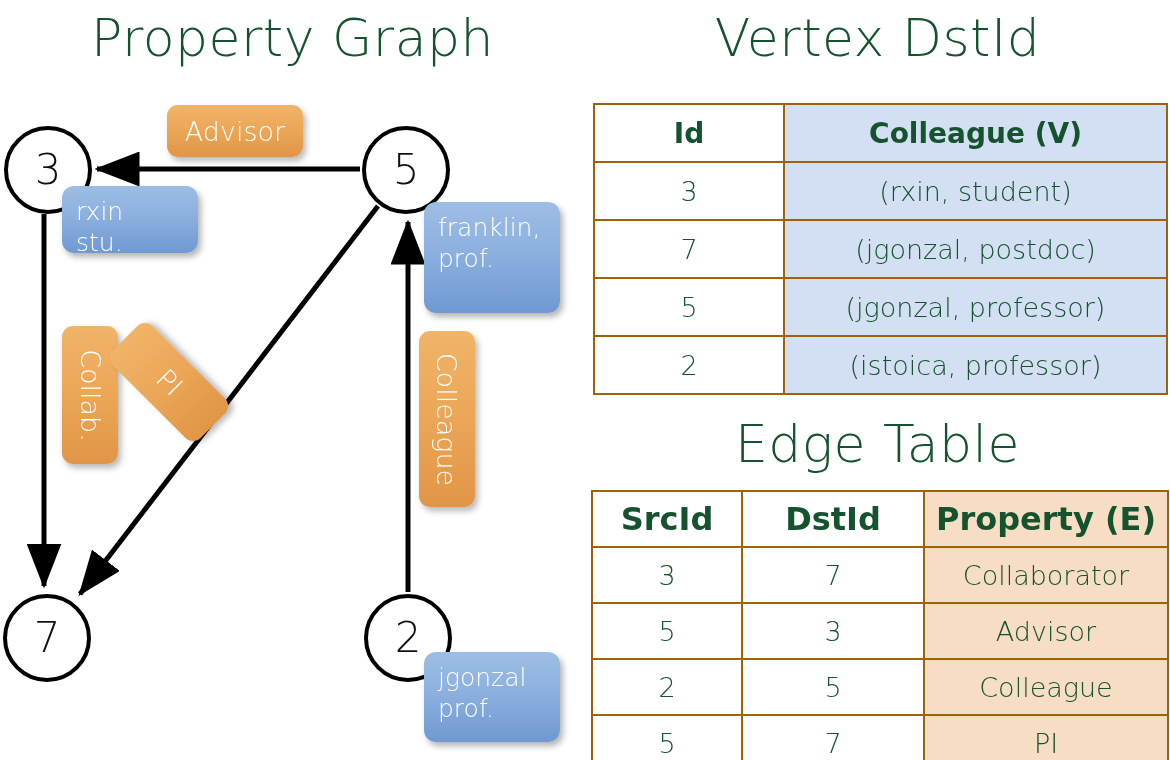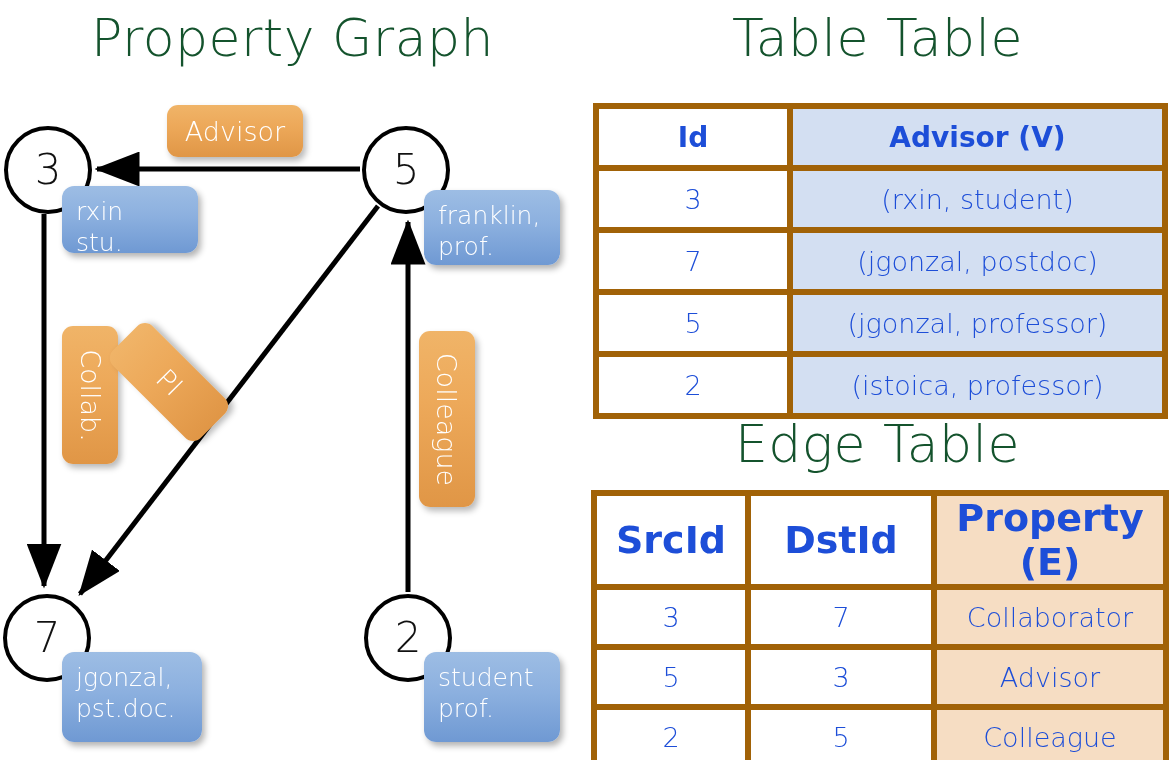--- a/index.html
+++ b/index.html
@@ -87,21 +87,21 @@
     color: #ffffff;
     font-family: "DejaVu Sans", sans-serif;
     font-weight: 300;
     font-size: 25px;
     line-height: 1.25;
     padding: 10px 12px 10px 14px;
     box-sizing: border-box;
     z-index: 8;
   }
   #prop-box-3 { left: 62px;  top: 186px; width: 136px; height: 67px; }
-  #prop-box-5 { left: 424px; top: 190px; width: 136px; height: 75px; }
+  #prop-box-5 { left: 424px; top: 202px; width: 136px; height: 111px; }
   #prop-box-7 { left: 62px;  top: 652px; width: 140px; height: 90px; }
   #prop-box-2 { left: 424px; top: 652px; width: 136px; height: 90px; }
   .prop-box .line { display: block; white-space: nowrap; }
 
   
   .edge-label {
     position: absolute;
     border-radius: 11px;
     background: linear-gradient(to bottom, #f0b468 0%, #eda95a 40%, #e09646 100%);
     box-shadow: 3px 4px 6px rgba(0,0,0,0.28);
@@ -146,24 +146,24 @@
 
   
   .data-table {
     position: absolute;
     border-collapse: collapse;
     table-layout: fixed;
     font-family: "DejaVu Sans", sans-serif;
     font-weight: 300;
   }
   .data-table td, .data-table th {
-    border: 6px solid #a16207;
+    border: 2px solid #a16207;
     text-align: center;
     font-weight: 300;
-    color: #1d4ed8;
+    color: #14532d;
     padding: 0;
   }
   .data-table th {
     font-weight: 700;
     font-family: "DejaVu Sans", sans-serif;
   }
 
   
   #vertex-table {
     left: 593px; top: 103px;
@@ -173,30 +173,30 @@
   #vertex-table th { font-size: 28px; }
   #vertex-table .col-id { width: 188px; background: #ffffff; }
   #vertex-table .col-prop { background: #d3dff2; }
 
   
   #edge-table {
     left: 591px; top: 490px;
     width: 578px;
   }
   #edge-table th, #edge-table td { height: 54px; font-size: 27px; }
-  #edge-table th { font-size: 38px; }
+  #edge-table th { font-size: 32px; }
   #edge-table .col-src { width: 148px; background: #ffffff; }
   #edge-table .col-dst { width: 180px; background: #ffffff; }
   #edge-table .col-eprop { background: #f6ddc3; }
 </style>
 </head>
 <body>
 
 <div class="title" id="title-property-graph">Property Graph</div>
-<div class="title" id="title-vertex-table">Table Table</div>
+<div class="title" id="title-vertex-table">Vertex DstId</div>
 <div class="title" id="title-edge-table">Edge Table</div>
 
 <div id="graph-panel">
 
   <svg id="graph-edges" viewBox="0 0 585 760" xmlns="http://www.w3.org/2000/svg">
     <defs>
       <marker id="arrowhead" markerWidth="9" markerHeight="7" refX="8.5" refY="3.5" orient="auto" markerUnits="strokeWidth">
         <path d="M0,0 L9,3.5 L0,7 Z" fill="#000"></path>
       </marker>
     </defs>
@@ -224,26 +224,22 @@
   </div>
 
   <div class="prop-box" id="prop-box-3">
     <span class="line">rxin</span>
     <span class="line">stu.</span>
   </div>
   <div class="prop-box" id="prop-box-5">
     <span class="line">franklin,</span>
     <span class="line">prof.</span>
   </div>
-  <div class="prop-box" id="prop-box-7">
-    <span class="line">jgonzal,</span>
-    <span class="line">pst.doc.</span>
-  </div>
   <div class="prop-box" id="prop-box-2">
-    <span class="line">student</span>
+    <span class="line">jgonzal</span>
     <span class="line">prof.</span>
   </div>
 
   <div class="edge-label" id="edge-label-advisor">
     <span>Advisor</span>
   </div>
   <div class="edge-label" id="edge-label-collab">
     <span>Collab.</span>
   </div>
   <div class="edge-label" id="edge-label-pi">
@@ -251,21 +247,21 @@
   </div>
   <div class="edge-label" id="edge-label-colleague">
     <span>Colleague</span>
   </div>
 </div>
 
 <table class="data-table" id="vertex-table">
   <thead>
     <tr>
       <th class="col-id">Id</th>
-      <th class="col-prop">Advisor (V)</th>
+      <th class="col-prop">Colleague (V)</th>
     </tr>
   </thead>
   <tbody>
     <tr>
       <td class="col-id">3</td>
       <td class="col-prop">(rxin, student)</td>
     </tr>
     <tr>
       <td class="col-id">7</td>
       <td class="col-prop">(jgonzal, postdoc)</td>

